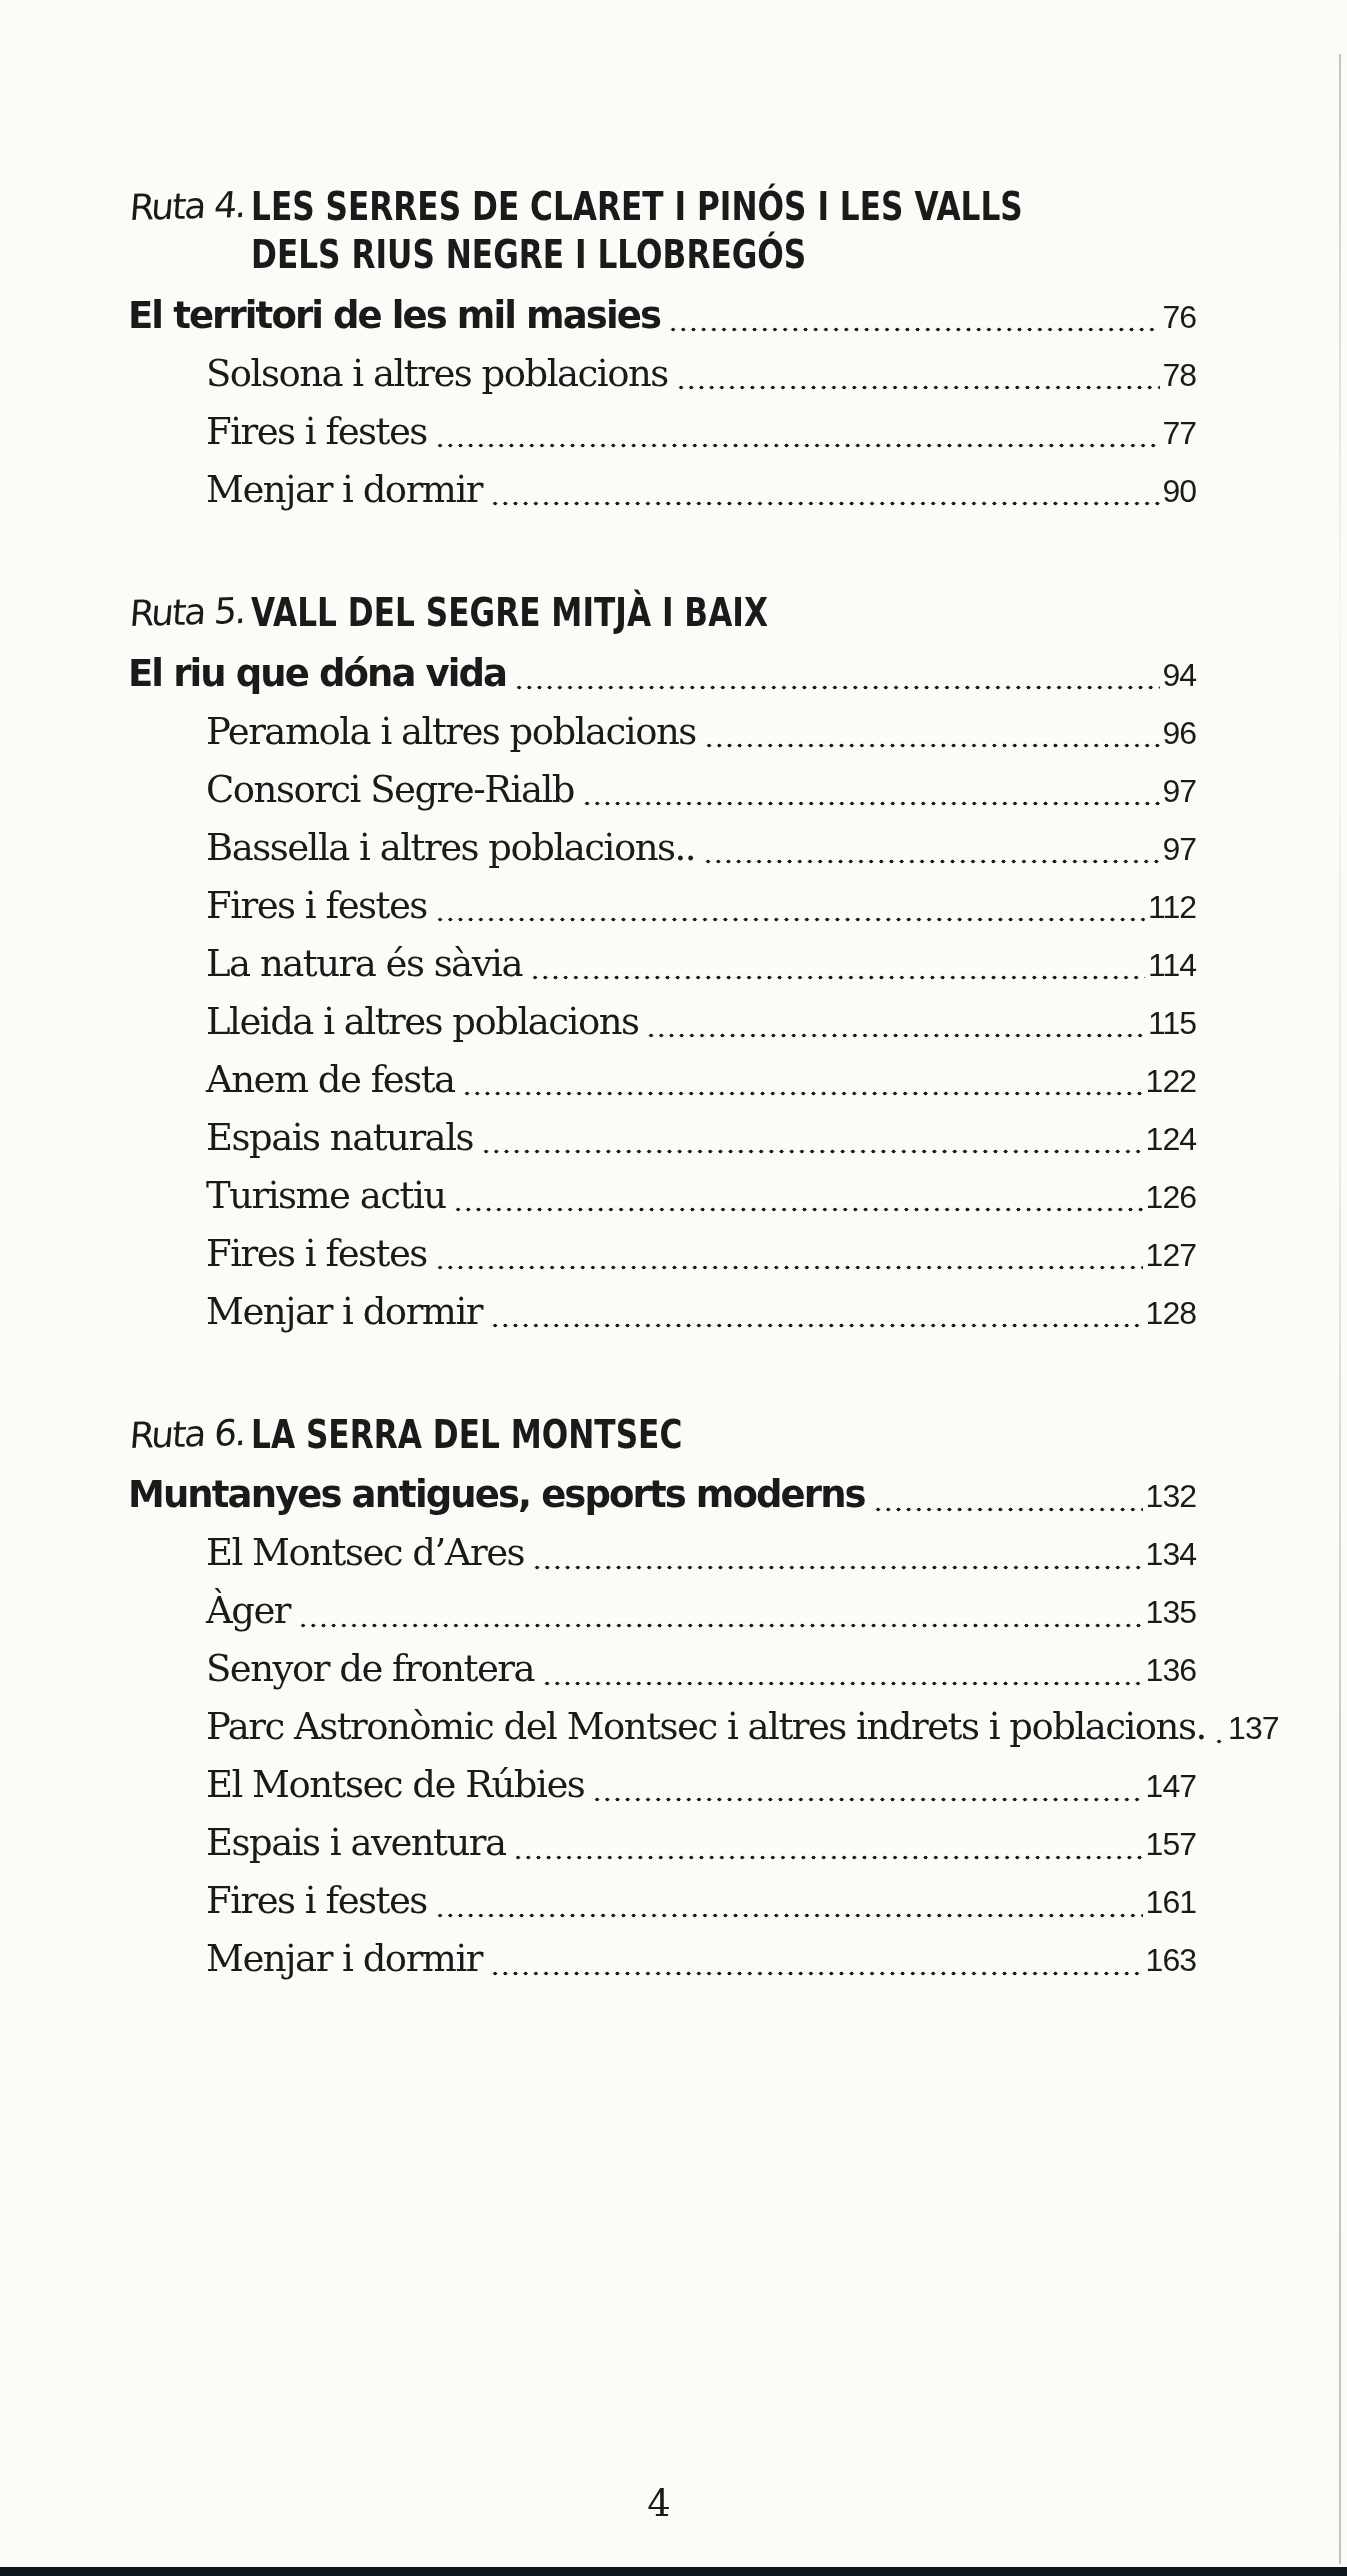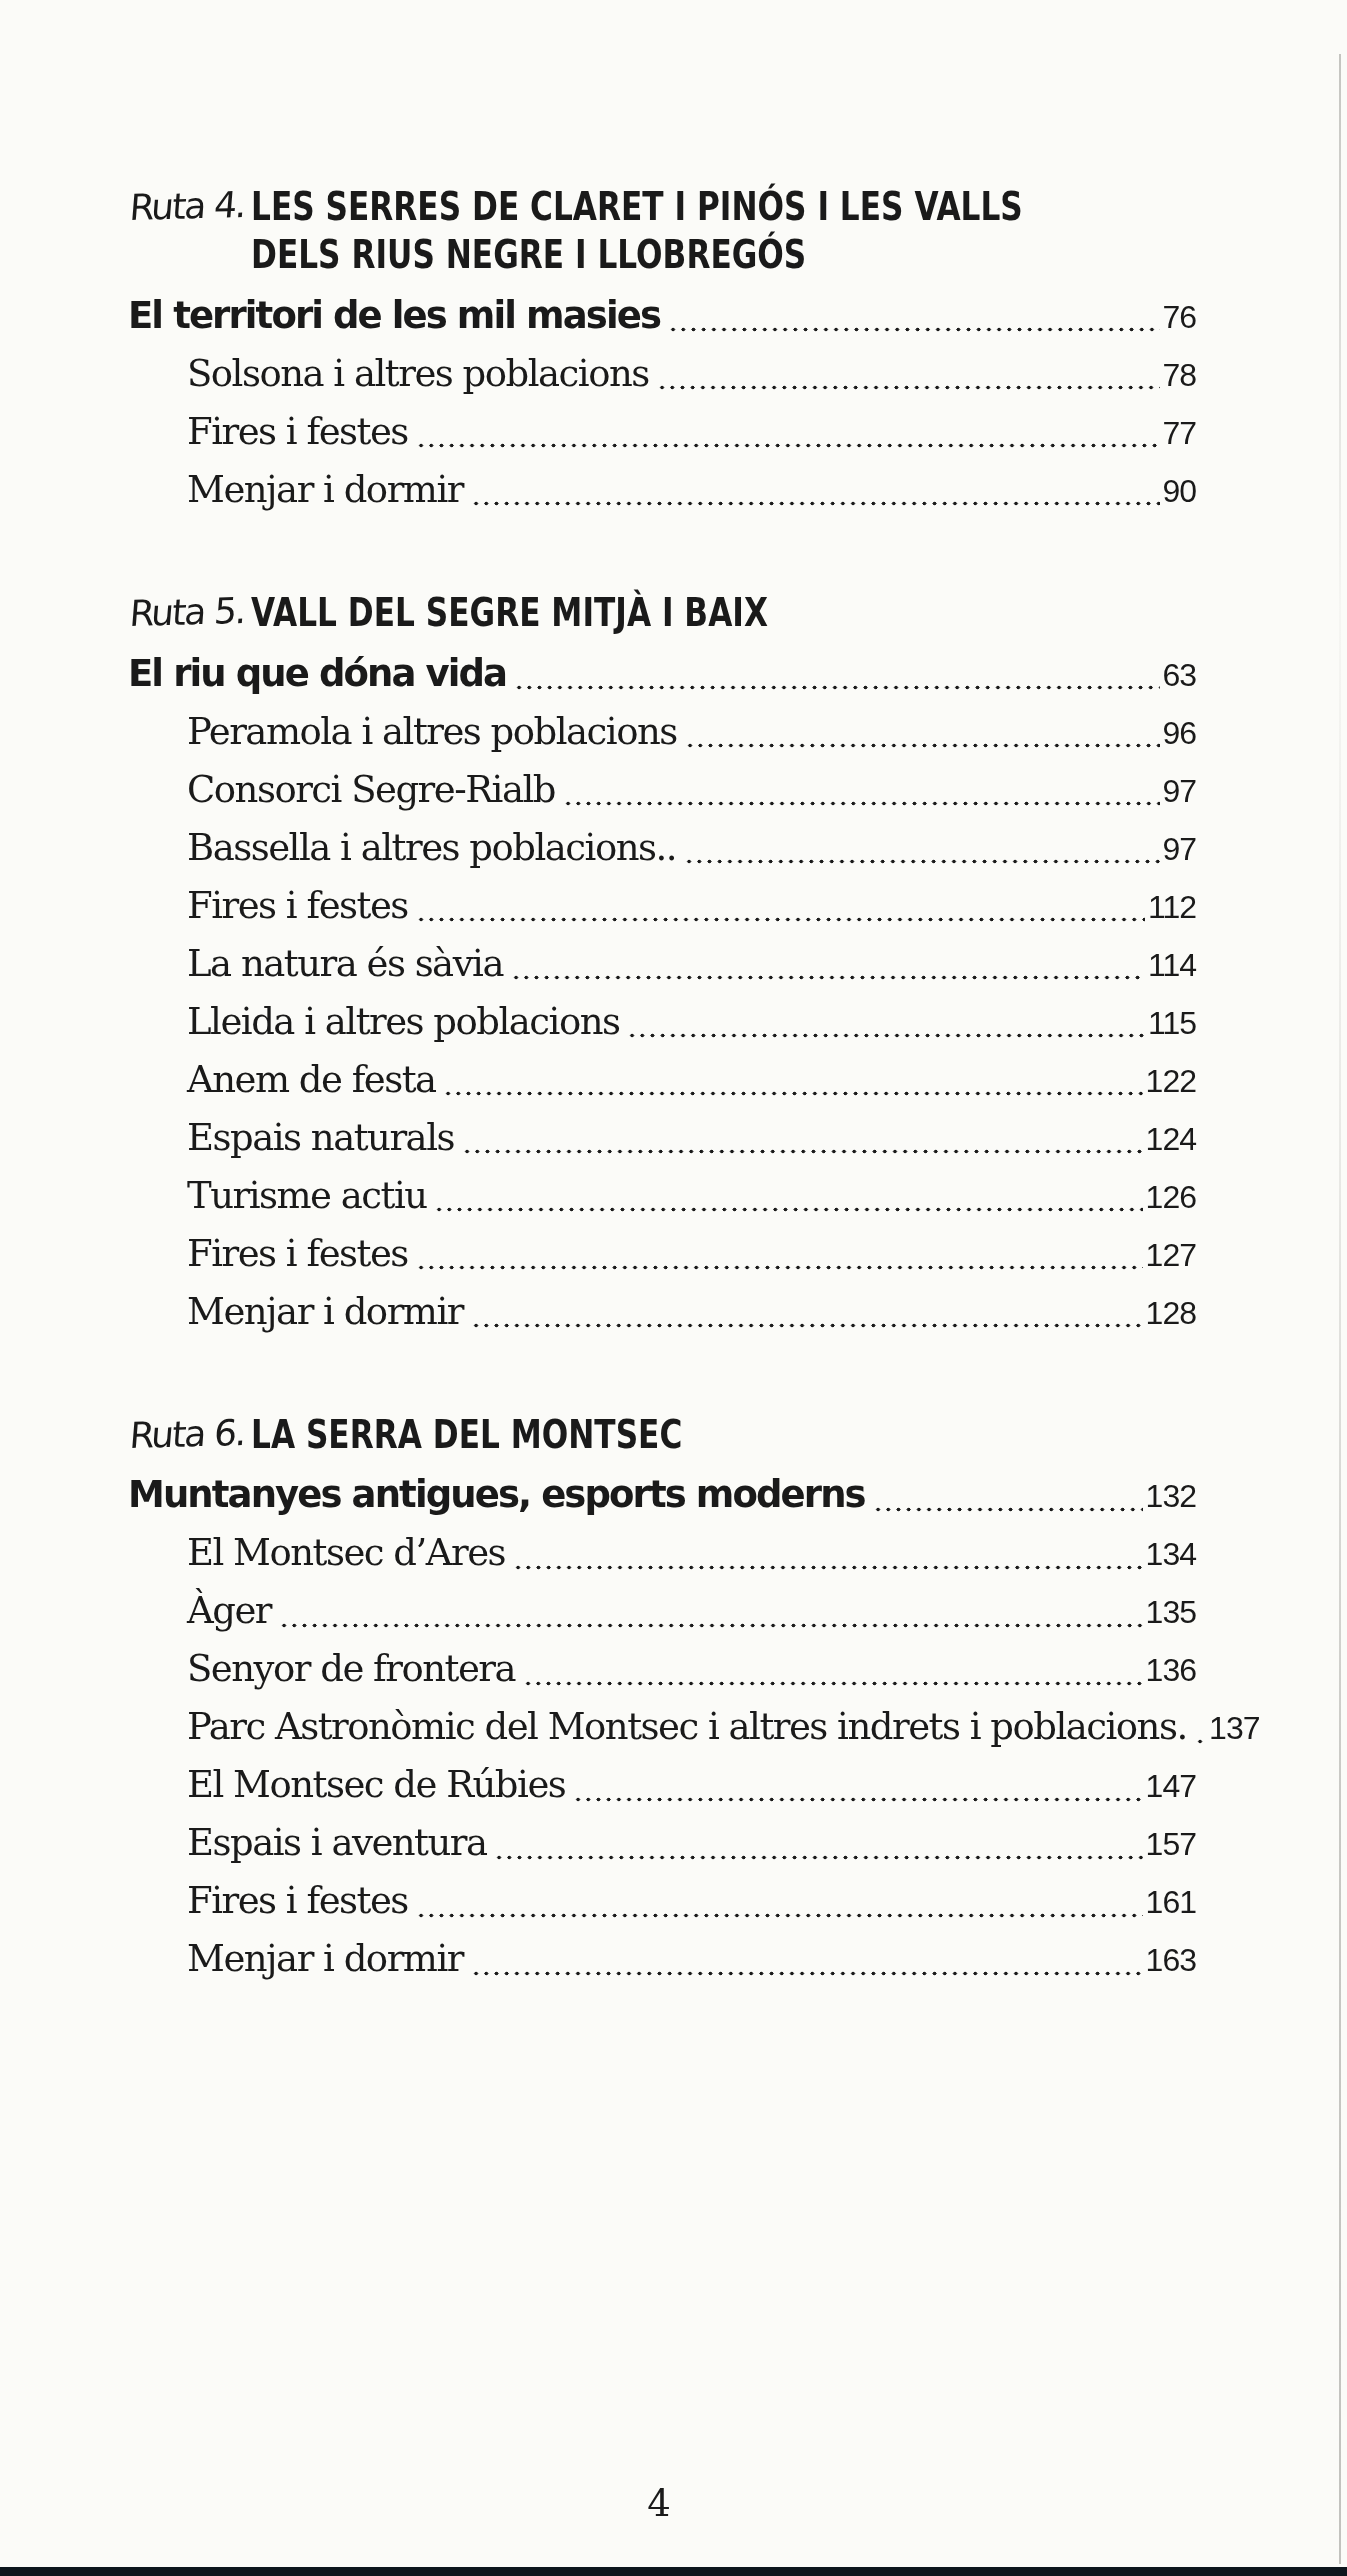--- a/index.html
+++ b/index.html
@@ -65,20 +65,21 @@
     font-family: "DejaVu Sans", "Liberation Sans", sans-serif;
     font-weight: 700;
     font-size: 37px;
     letter-spacing: -1.9px;
     text-align: center;
   }
   .toc-row.entry .label {
     font-family: "DejaVu Serif", "Liberation Serif", serif;
     font-size: 37px;
     letter-spacing: -1.5px;
+    margin-left: 19px;
   }
   .leader {
     flex: 1 1 auto;
     align-self: flex-end;
     height: 4.9px;
     margin: 0 2.9px 12.7px 7.8px;
     background-image: radial-gradient(circle, var(--ink, #1a1a1a) 1.8px, transparent 2px);
     background-size: 10.2px 4.9px;
     background-position: left bottom;
     background-repeat: repeat-x;
@@ -163,21 +164,21 @@
     <div class="section-heading">
       <span class="route">Ruta 5.</span>
       <span class="title">
             <div>VALL DEL SEGRE MITJÀ I BAIX</div>
           </span>
     </div>
     <div class="rows">
   <div class="toc-row lead">
     <span class="label">El riu que dóna vida</span>
     <span class="leader"></span>
-    <span class="pagenum">63</span>
+    <span class="pagenum">94</span>
   </div>
 
   <div class="toc-row entry">
     <span class="label">Peramola i altres poblacions</span>
     <span class="leader"></span>
     <span class="pagenum">96</span>
   </div>
 
   <div class="toc-row entry">
     <span class="label">Consorci Segre-Rialb</span>

